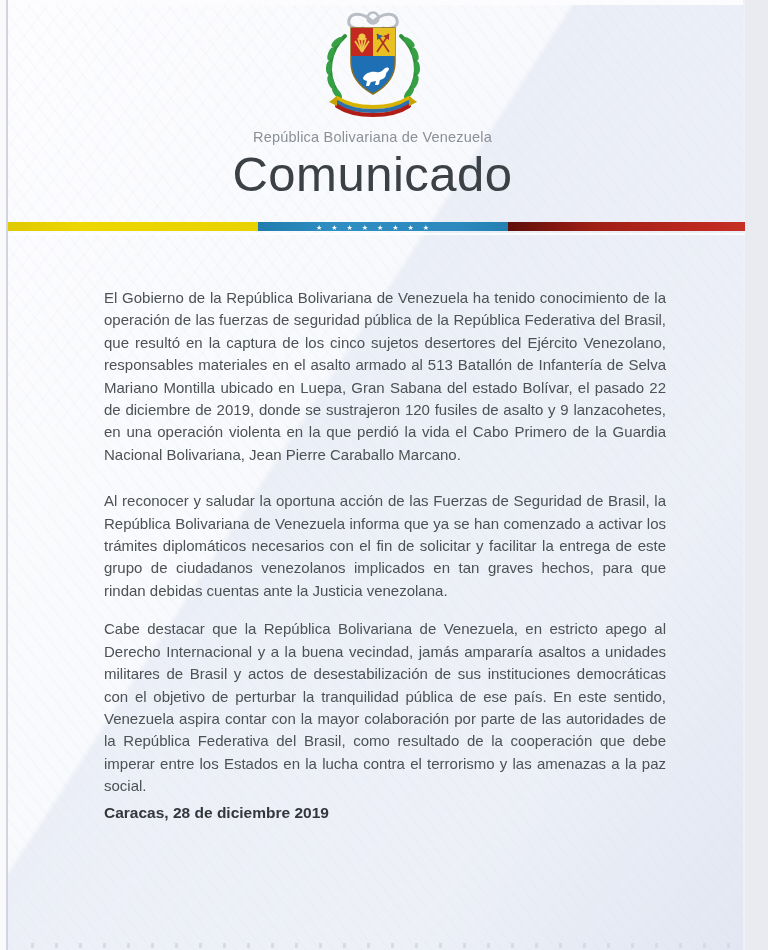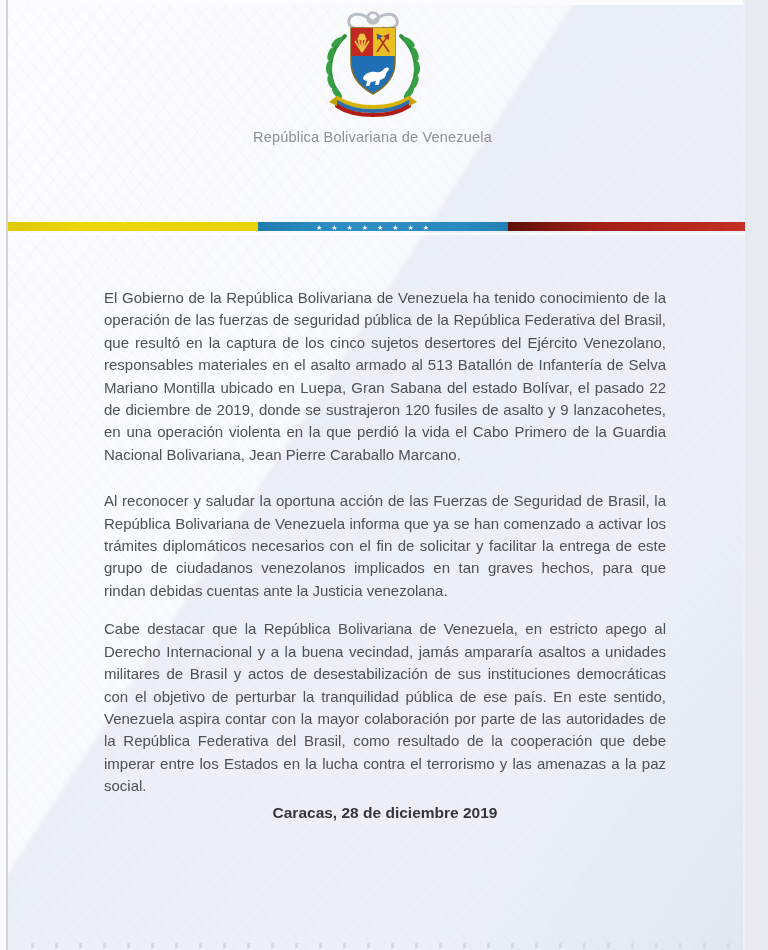--- a/index.html
+++ b/index.html
@@ -36,21 +36,21 @@
   .band-stars{position:absolute;top:223px;left:0;width:100%;height:9px;line-height:9px;
     text-align:center;color:#ffffff;font-size:7px;letter-spacing:9px;text-indent:9px;}
   .band-under{position:absolute;top:233px;left:8px;width:750px;height:2px;background:rgba(255,255,255,.8);}
 
   
   .doc-body{position:absolute;left:104px;top:287px;width:562px;color:#4c5155;}
   .doc-body p{margin:0;font-size:15px;line-height:22.4px;text-align:justify;}
   .doc-body p.p1{margin-bottom:24px;}
   .doc-body p.p2{margin-bottom:16px;}
   .doc-body p.p3{margin-bottom:0;}
-  .dateline{position:absolute;left:104px;top:804px;width:562px;text-align:center;
+  .dateline{position:absolute;left:104px;top:804px;width:562px;text-align:left;
     font-size:15.5px;font-weight:bold;color:#33373b;}
 
   
   .bottom-ticks{position:absolute;left:10px;right:0;bottom:2px;height:5px;
     background:repeating-linear-gradient(90deg,rgba(0,0,0,0) 0 21px,#d9dbe4 21px 24px);}
 </style>
 </head>
 <body>
 
 <div class="page">
@@ -116,20 +116,21 @@
     <g fill="none" stroke-linecap="round">
       <path d="M26,92 C44,104 80,104 98,92" stroke="#d8b400" stroke-width="4"></path>
       <path d="M26,96 C44,108 80,108 98,96" stroke="#2e6fae" stroke-width="4"></path>
       <path d="M26,100 C44,112 80,112 98,100" stroke="#b01d16" stroke-width="4"></path>
       <path d="M26,90 l-8,6 l8,4 z" fill="#c8a200"></path>
       <path d="M98,90 l8,6 l-8,4 z" fill="#c8a200"></path>
     </g>
   </svg>
 
   <div class="country">República Bolivariana de Venezuela</div>
+  <div class="title">Comunicado</div>
 
   <div class="band">
     <div class="yellow"></div>
     <div class="blue"></div>
     <div class="red"></div>
   </div>
   <div class="band-stars">★★★★★★★★</div>
   <div class="band-under"></div>
 
   <div class="doc-body">

